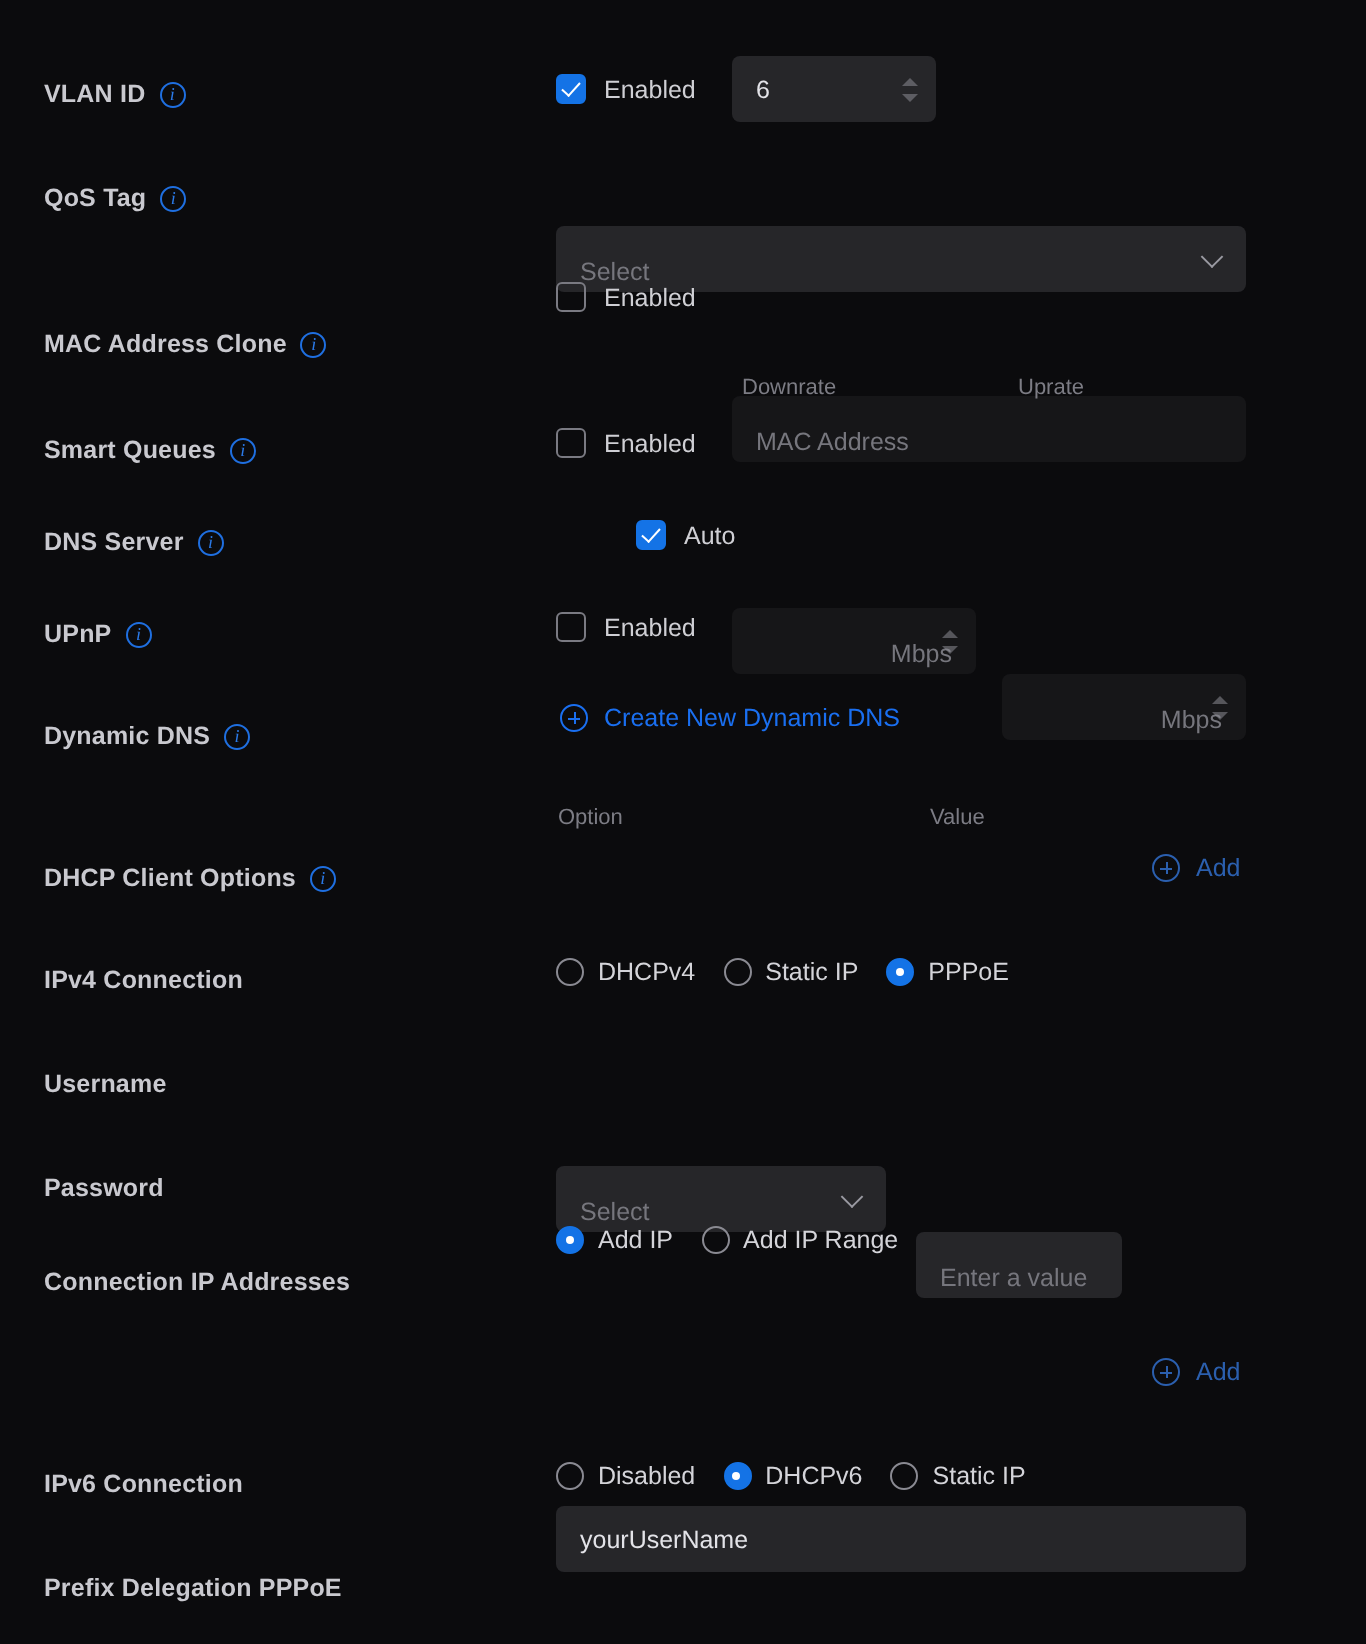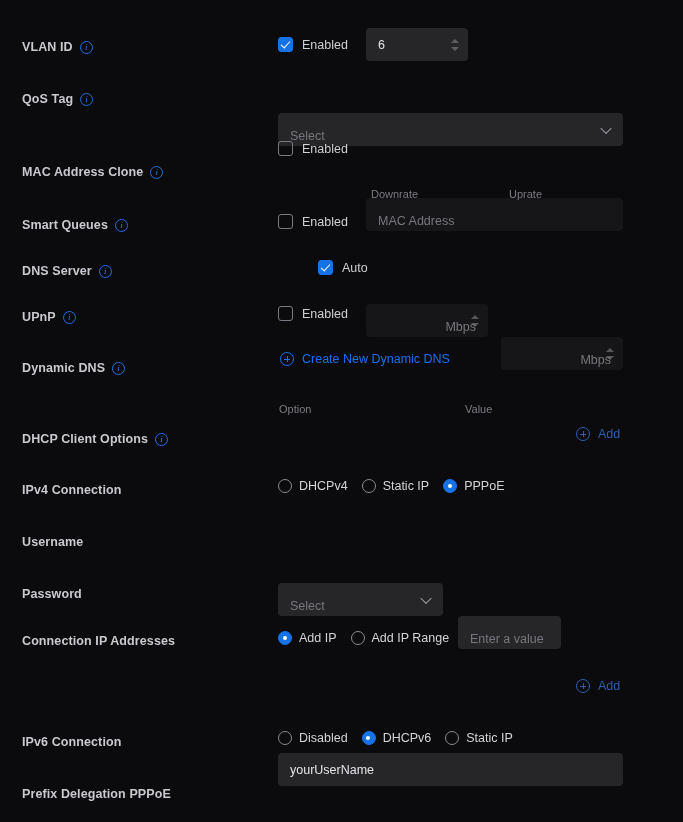--- a/index.html
+++ b/index.html
@@ -376,21 +376,21 @@
     <div class="label plain">
       <span>Password</span>
     </div>
   </div>
 
   <div class="row" style="top:630px;height:22px;">
     <div class="label plain">
       <span>Connection IP Addresses</span>
     </div>
   </div>
-  <div class="ctl radios" style="left:278px;top:631px;">
+  <div class="ctl radios" style="left:278px;top:613px;">
     <span class="radio">
       <span class="rdot on"></span>
       <span class="rlabel">Add IP</span>
     </span>
     <span class="radio">
       <span class="rdot"></span>
       <span class="rlabel">Add IP Range</span>
     </span>
   </div>
 

